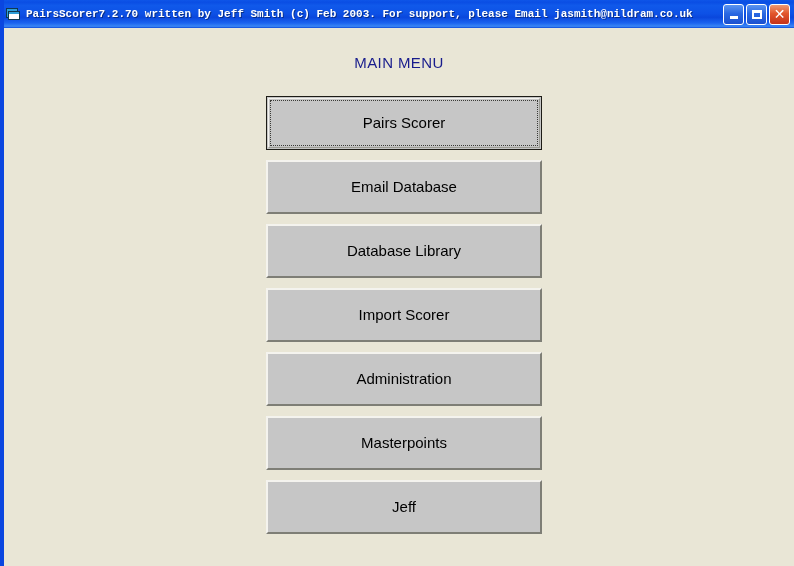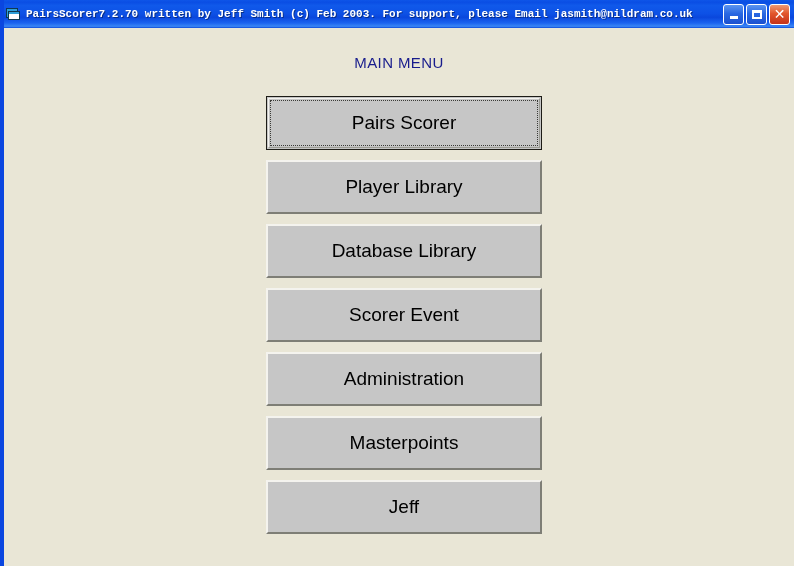--- a/index.html
+++ b/index.html
@@ -168,21 +168,21 @@
   }
   .menu-btn {
     display: block;
     width: 276px;
     height: 54px;
     margin-bottom: 10px;
     box-sizing: border-box;
     background: #c6c6c6;
     color: #000000;
     font-family: "Liberation Sans", sans-serif;
-    font-size: 19px;
+    font-size: 15px;
     text-align: center;
     line-height: 50px;
     padding: 0;
     position: relative;
     border-top: 2px solid #f4f3ee;
     border-left: 2px solid #f4f3ee;
     border-right: 2px solid #7e7e76;
     border-bottom: 2px solid #7e7e76;
     cursor: default;
     outline: none;
@@ -250,29 +250,29 @@
 
     <div class="menu-list">
 
       <button class="menu-btn focused">
         <span class="inner-bevel"></span>
         <span class="focus-ring"></span>
         <span class="label">Pairs Scorer</span>
       </button>
 
       <button class="menu-btn">
-        <span class="label">Player Library</span>
+        <span class="label">Email Database</span>
       </button>
 
       <button class="menu-btn">
         <span class="label">Database Library</span>
       </button>
 
       <button class="menu-btn">
-        <span class="label">Scorer Event</span>
+        <span class="label">Import Scorer</span>
       </button>
 
       <button class="menu-btn">
         <span class="label">Administration</span>
       </button>
 
       <button class="menu-btn">
         <span class="label">Masterpoints</span>
       </button>
 

